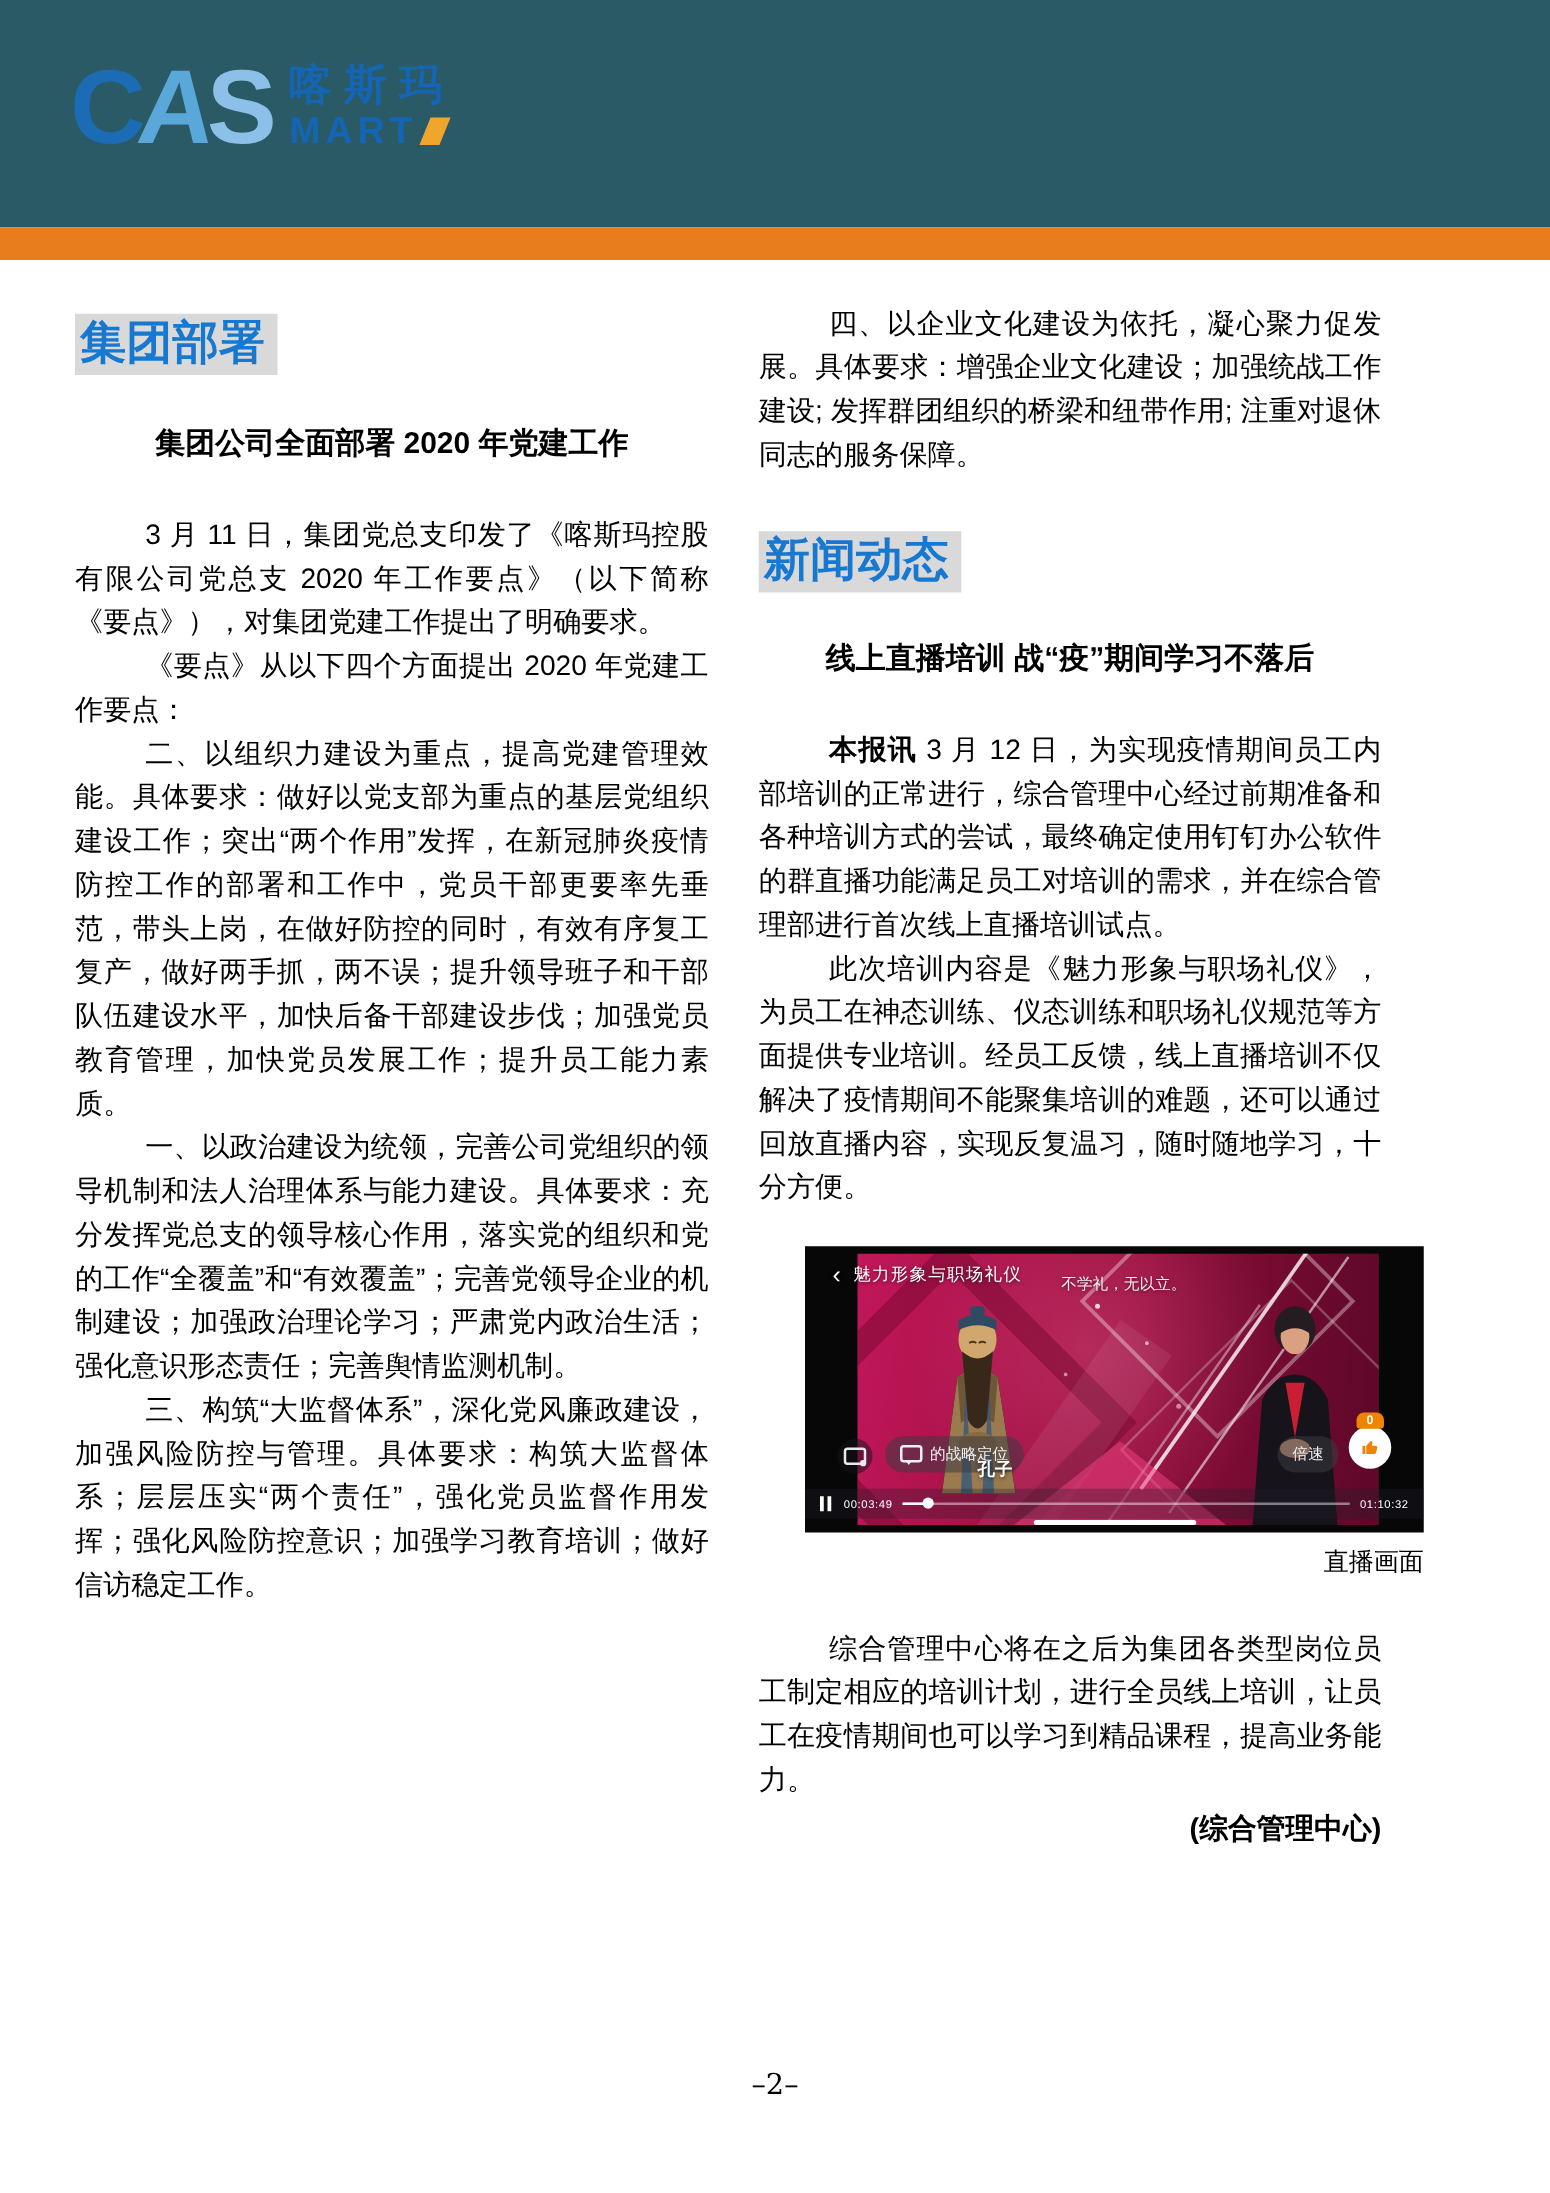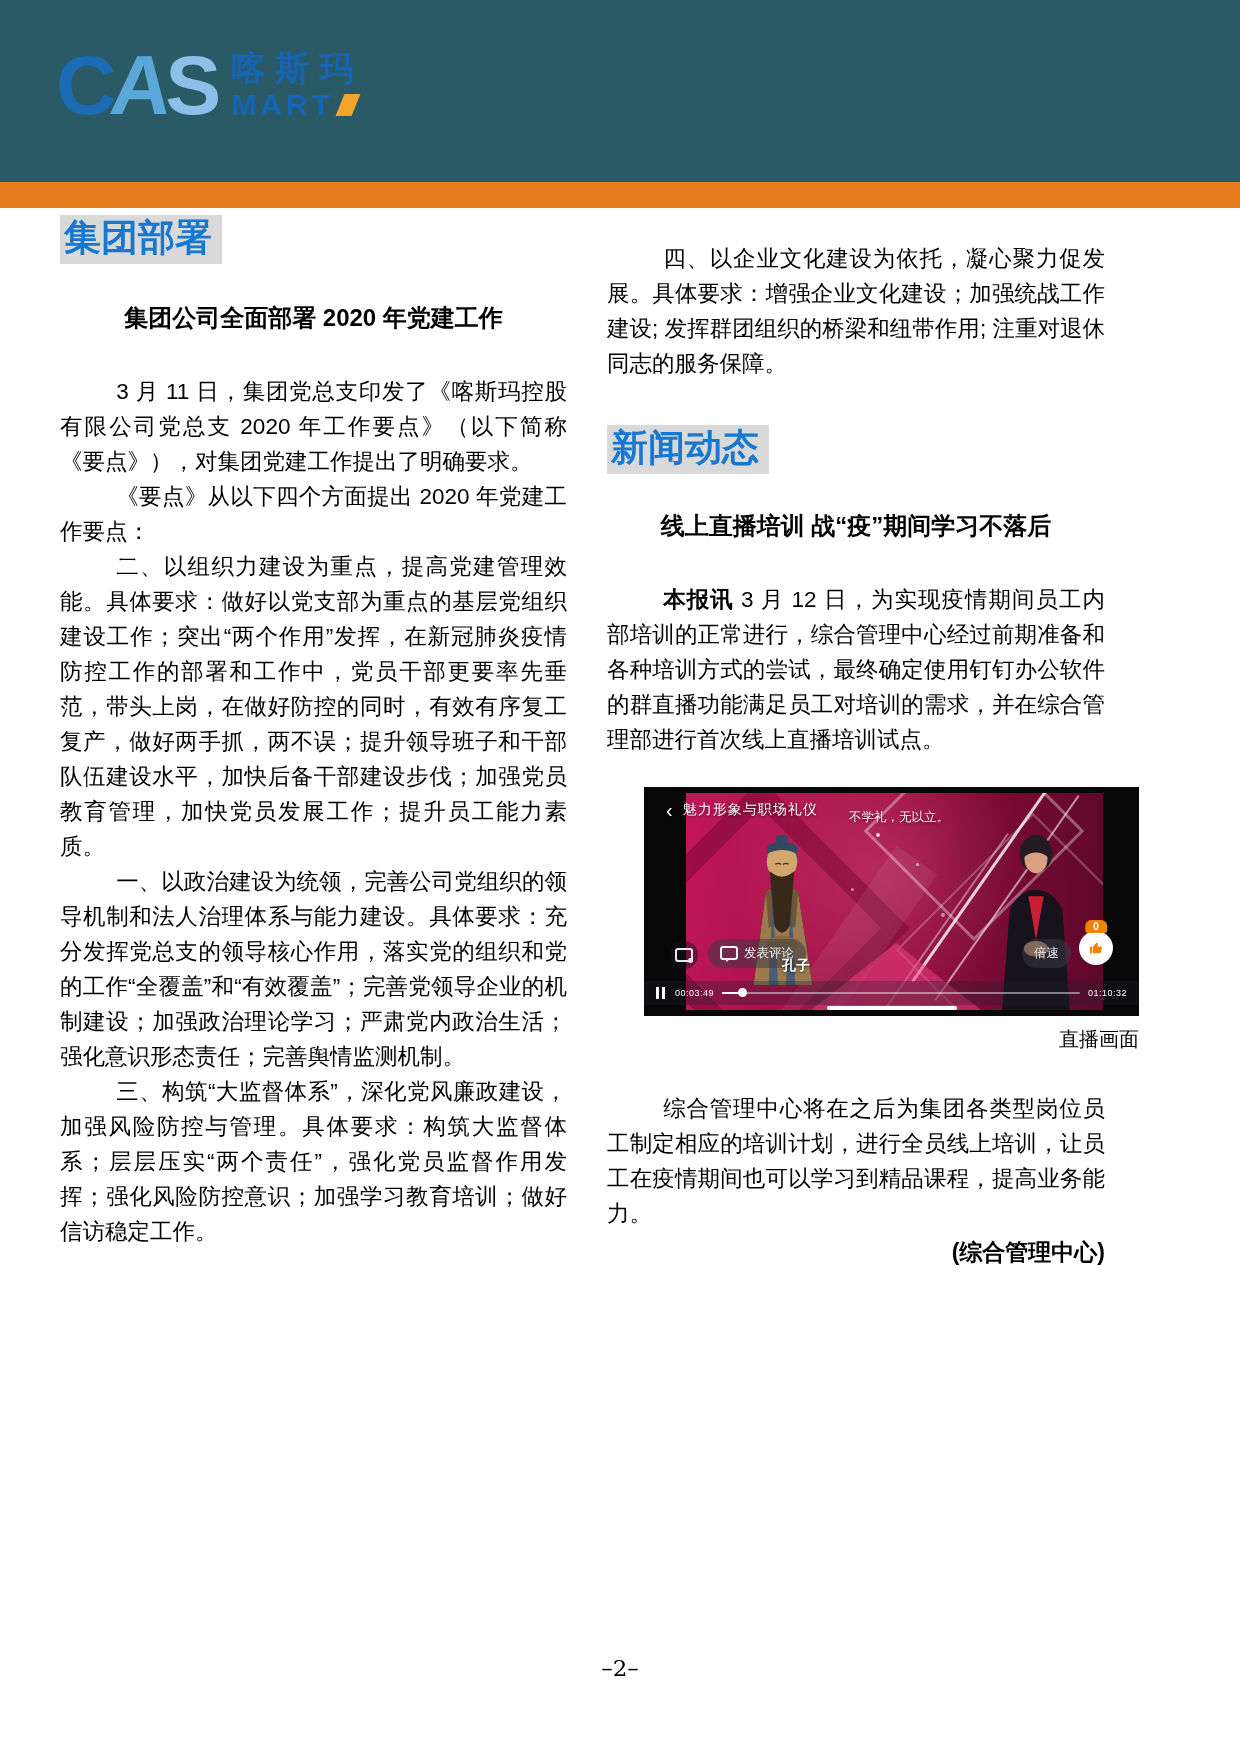--- a/index.html
+++ b/index.html
@@ -16,21 +16,21 @@
   .logo-cas .lc{display:inline-block;}
   .lc.c{color:#1b6cb5;}
   .lc.a{color:#5aa7da;transform:skewX(-6deg);}
   .lc.s{color:#8cc0e8;}
   .logo-right{display:flex;flex-direction:column;align-items:flex-start;padding-bottom:2px;}
   .logo-cn{color:#1565b5;font-size:34px;font-weight:700;letter-spacing:10px;line-height:40px;}
   .logo-mart{color:#1565b5;font-size:30px;font-weight:700;letter-spacing:4px;line-height:34px;display:flex;align-items:center;}
   .logo-wedge{display:inline-block;width:16px;height:22px;background:#f0a62c;transform:skewX(-22deg);margin-left:6px;}
   
   .content{position:absolute;top:215px;left:60px;width:1045px;display:flex;gap:40px;}
-  .col-left{width:507px;}
+  .col-left{width:507px;margin-top:36px;}
   .col-right{width:498px;}
   .section-tag{display:inline-block;background:#d9d9d9;color:#1778d2;font-size:37px;font-weight:700;line-height:1.15;padding:2px 10px 4px 4px;}
   .article-title{font-size:24px;font-weight:700;text-align:center;margin:0;}
   p.body{font-size:22.5px;line-height:35px;text-align:justify;text-indent:2.5em;margin:0;}
   .lead-label{font-weight:700;}
   .col-left .section-tag{margin-bottom:38px;}
   .col-left .article-title{margin-bottom:40px;}
   .col-right .first-para{margin-top:26px;}
   .col-right .section-tag{margin-top:44px;margin-bottom:36px;}
   .col-right .article-title{margin-bottom:40px;}
@@ -126,20 +126,21 @@
     <p class="body">三、构筑“大监督体系”，深化党风廉政建设，加强风险防控与管理。具体要求：构筑大监督体系；层层压实“两个责任”，强化党员监督作用发挥；强化风险防控意识；加强学习教育培训；做好信访稳定工作。</p>
   </div>
 
   <div class="col-right">
     <p class="body first-para">四、以企业文化建设为依托，凝心聚力促发展。具体要求：增强企业文化建设；加强统战工作建设; 发挥群团组织的桥梁和纽带作用; 注重对退休同志的服务保障。</p>
 
     <span class="section-tag">新闻动态</span>
     <h2 class="article-title">线上直播培训 战“疫”期间学习不落后</h2>
 
     <p class="body"><span class="lead-label">本报讯</span><span> 3 月 12 日，为实现疫情期间员工内部培训的正常进行，综合管理中心经过前期准备和各种培训方式的尝试，最终确定使用钉钉办公软件的群直播功能满足员工对培训的需求，并在综合管理部进行首次线上直播培训试点。</span></p>
+    <p class="body">此次培训内容是《魅力形象与职场礼仪》，为员工在神态训练、仪态训练和职场礼仪规范等方面提供专业培训。经员工反馈，线上直播培训不仅解决了疫情期间不能聚集培训的难题，还可以通过回放直播内容，实现反复温习，随时随地学习，十分方便。</p>
 
     
     <div class="video-wrap">
       <div class="video">
         <div class="stage">
           <div class="diamond d1"></div>
           <div class="diamond d2"></div>
           <div class="diamond d3"></div>
           <div class="streak k4"></div>
           <div class="streak k1"></div>
@@ -185,21 +186,21 @@
           <span class="video-title">魅力形象与职场礼仪</span>
         </div>
         <div class="stage-quote">不学礼，无以立。</div>
 
         <div class="ctrl-row">
           <div class="btn-cam">
             <span class="cam-glyph"></span>
           </div>
           <div class="pill pill-comment">
             <span class="bubble-glyph"></span>
-            <span>发表评论</span>
+            <span>的战略定位</span>
           </div>
           <div class="figure-label">孔子</div>
           <div class="pill pill-speed">
             <span>倍速</span>
           </div>
           <div class="btn-like">
             <span class="like-badge">0</span>
             <svg width="18" height="18" viewBox="0 0 24 24">
               <path d="M4 10h3v9H4zM8 19h8.5c1 0 1.8-.7 2-1.6l1.3-5.2c.2-1-.5-2.2-1.9-2.2h-4l.7-3.2c.2-1-.4-1.8-1.3-1.8-.6 0-1 .3-1.3.8L8 10z" fill="#f08300"></path>
             </svg>

